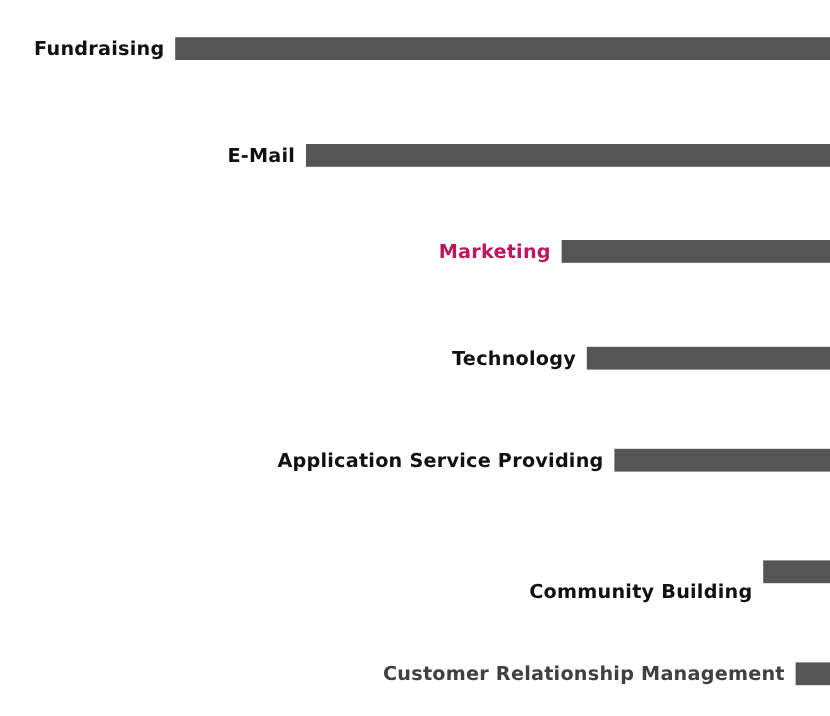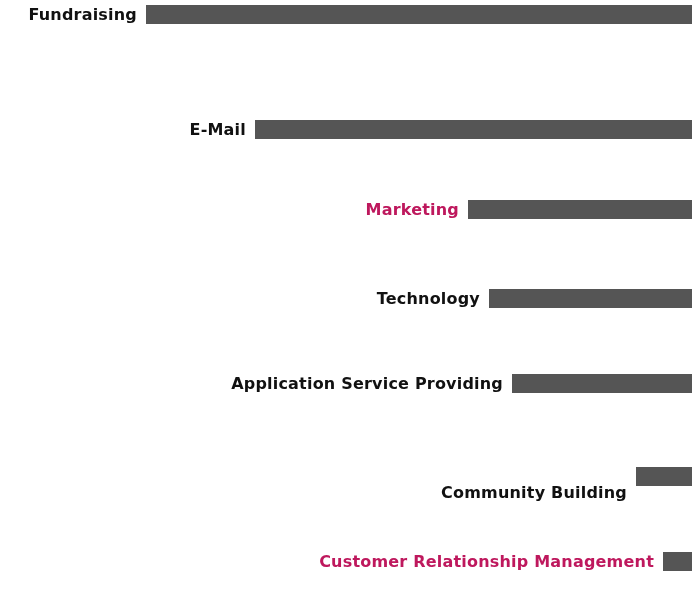--- a/index.html
+++ b/index.html
@@ -36,21 +36,21 @@
     right: 0;
     top: 0;
     height: 100%;
   }
 </style>
 </head>
 <body>
 
 <div class="chart-canvas">
 
-  <div class="bar-row" style="top:5px;">
+  <div class="bar-row" style="top:31px;">
     <span class="bar-label" style="right: 555px; color: rgb(17, 17, 17);">Fundraising</span>
     <div class="bar" style="width: 546px; background: rgb(85, 85, 85);"></div>
   </div>
 
   <div class="bar-row" style="top:120px;text-align:right;">
     <span class="bar-label" style="right: 446px; color: rgb(17, 17, 17);">E-Mail</span>
     <div class="bar" style="width: 437px; background: rgb(85, 85, 85);"></div>
   </div>
 
   <div class="bar-row" style="top:200px;">
@@ -67,17 +67,17 @@
     <span class="bar-label" style="right: 189px; color: rgb(17, 17, 17);">Application Service Providing</span>
     <div class="bar" style="width: 180px; background: rgb(85, 85, 85);"></div>
   </div>
 
   <div class="bar-row" style="top:467px;">
     <span class="bar-label" style="right: 65px; color: rgb(17, 17, 17); margin-top: 16px;">Community Building</span>
     <div class="bar" style="width: 56px; background: rgb(85, 85, 85);"></div>
   </div>
 
   <div class="bar-row" style="top:552px;">
-    <span class="bar-label" style="right: 38px; color: #be185d;">Customer Relationship Management</span>
+    <span class="bar-label" style="right: 38px; color: #404040;">Customer Relationship Management</span>
     <div class="bar" style="width: 29px; background: rgb(85, 85, 85);"></div>
   </div>
 
 </div>
 
 </body></html>

